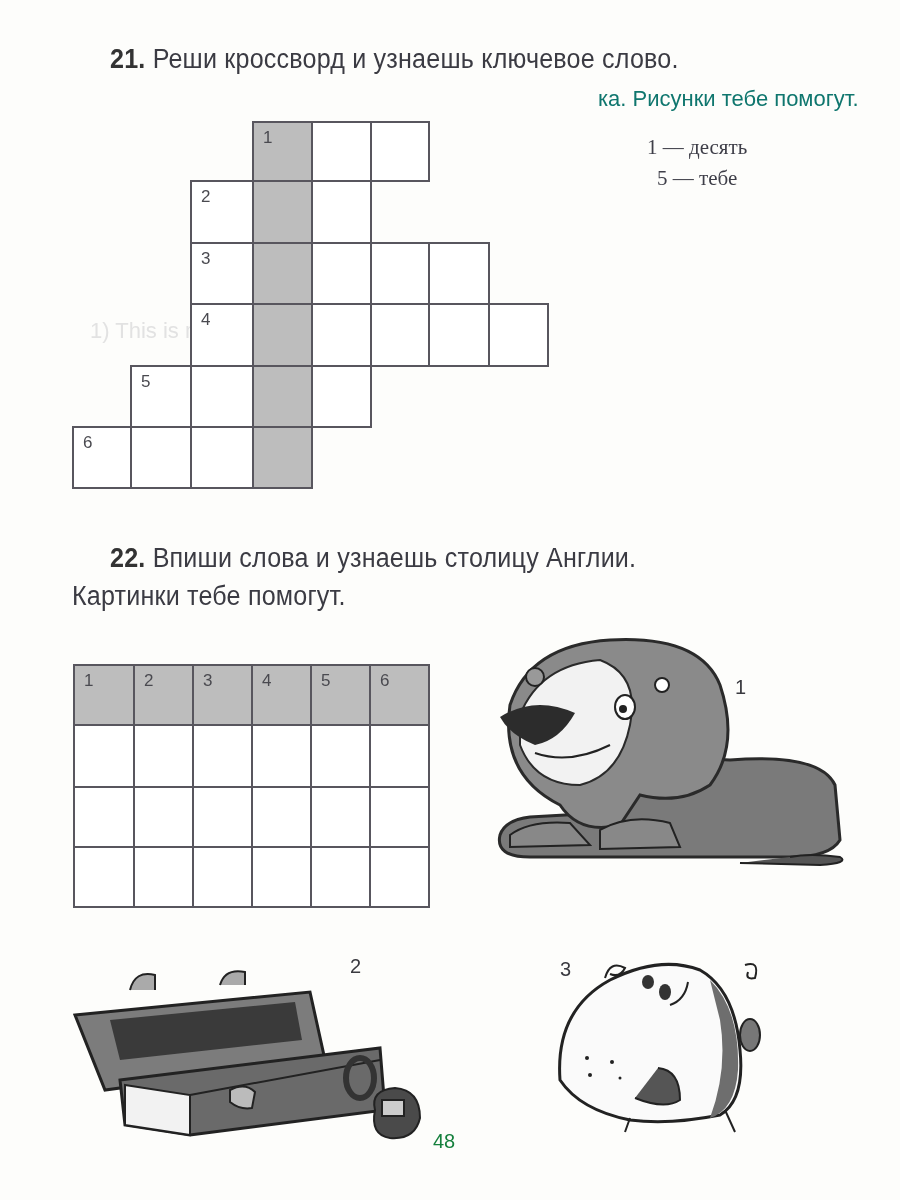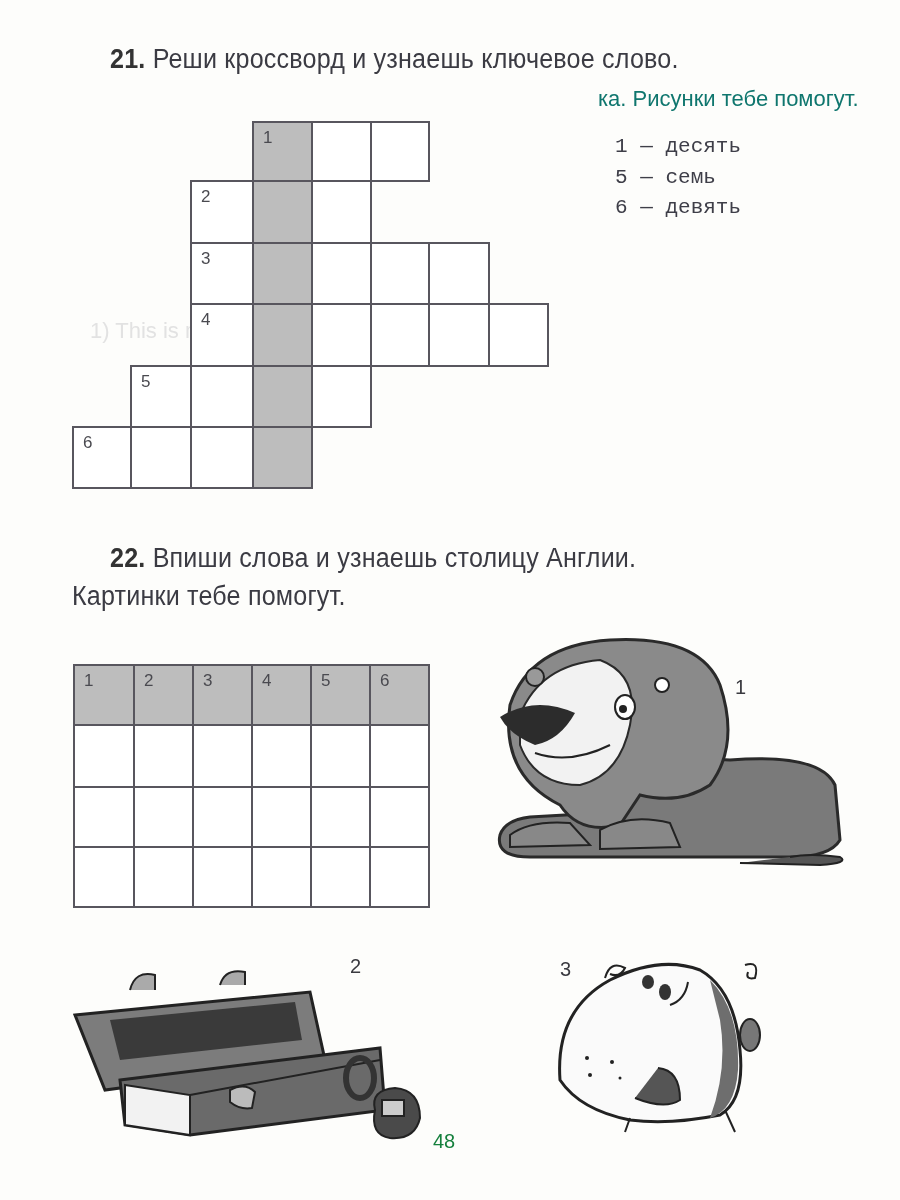--- a/index.html
+++ b/index.html
@@ -22,22 +22,22 @@
   .cell {
     position: absolute; box-sizing: border-box; border: 2px solid #58565e;
     background: #ffffff;
   }
   .cell.shaded { background: #bdbdbd; }
   .cell .n {
     position: absolute; left: 9px; top: 5px; font-size: 17px; color: #4a4a50;
     font-family: "Liberation Sans", sans-serif;
   }
   .clues {
-    position: absolute; left: 615px; top: 132px; font-size: 21px; line-height: 30.5px;
-    color: #3e3e48; font-family: Liberation Mono, monospace;
+    position: absolute; left: 647px; top: 132px; font-size: 21px; line-height: 30.5px;
+    color: #3e3e48; font-family: Liberation Serif, serif; text-align: center;
   }
   .clue { white-space: nowrap; }
   .pic-label {
     position: absolute; font-size: 20px; color: #3a3a40;
     font-family: "Liberation Sans", sans-serif;
   }
   .page-num {
     position: absolute; left: 433px; top: 1130px; font-size: 20px; color: #15803d;
     font-family: "Liberation Sans", sans-serif;
   }
@@ -96,22 +96,21 @@
   <div class="cell" style="left:72px; top:426px; width:60px; height:63px;">
       <span class="n">6</span>
     </div>
   <div class="cell" style="left:130px; top:426px; width:62px; height:63px;"></div>
   <div class="cell" style="left:190px; top:426px; width:64px; height:63px;"></div>
   <div class="cell shaded" style="left:252px; top:426px; width:61px; height:63px;"></div>
 </div>
 
 <div class="clues">
   <div class="clue"><span>1</span> <span>—</span> <span>десять</span></div>
-  <div class="clue"><span>5</span> <span>—</span> <span>семь</span></div>
-  <div class="clue"><span>6</span> <span>—</span> <span>девять</span></div>
+  <div class="clue"><span>5</span> <span>—</span> <span>тебе</span></div>
 </div>
 
 <div class="heading" style="left:110px; top:543px;">
   <span class="num">22.</span>
   <span>Впиши слова и узнаешь столицу Англии.</span>
 </div>
 <div class="heading" style="left:72px; top:581px;">Картинки тебе помогут.</div>
 
 <div>
 

